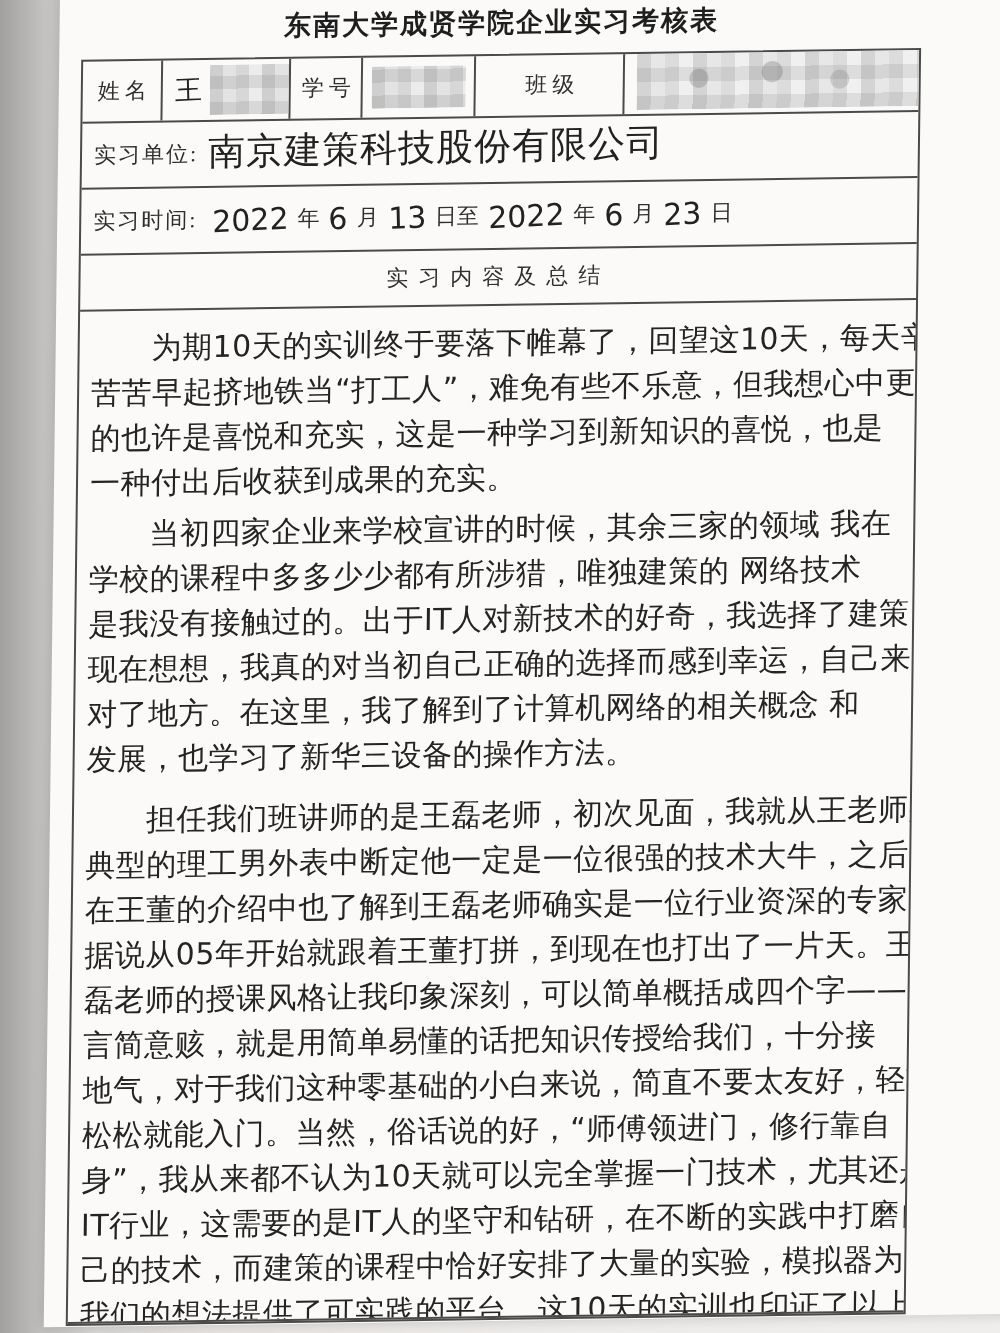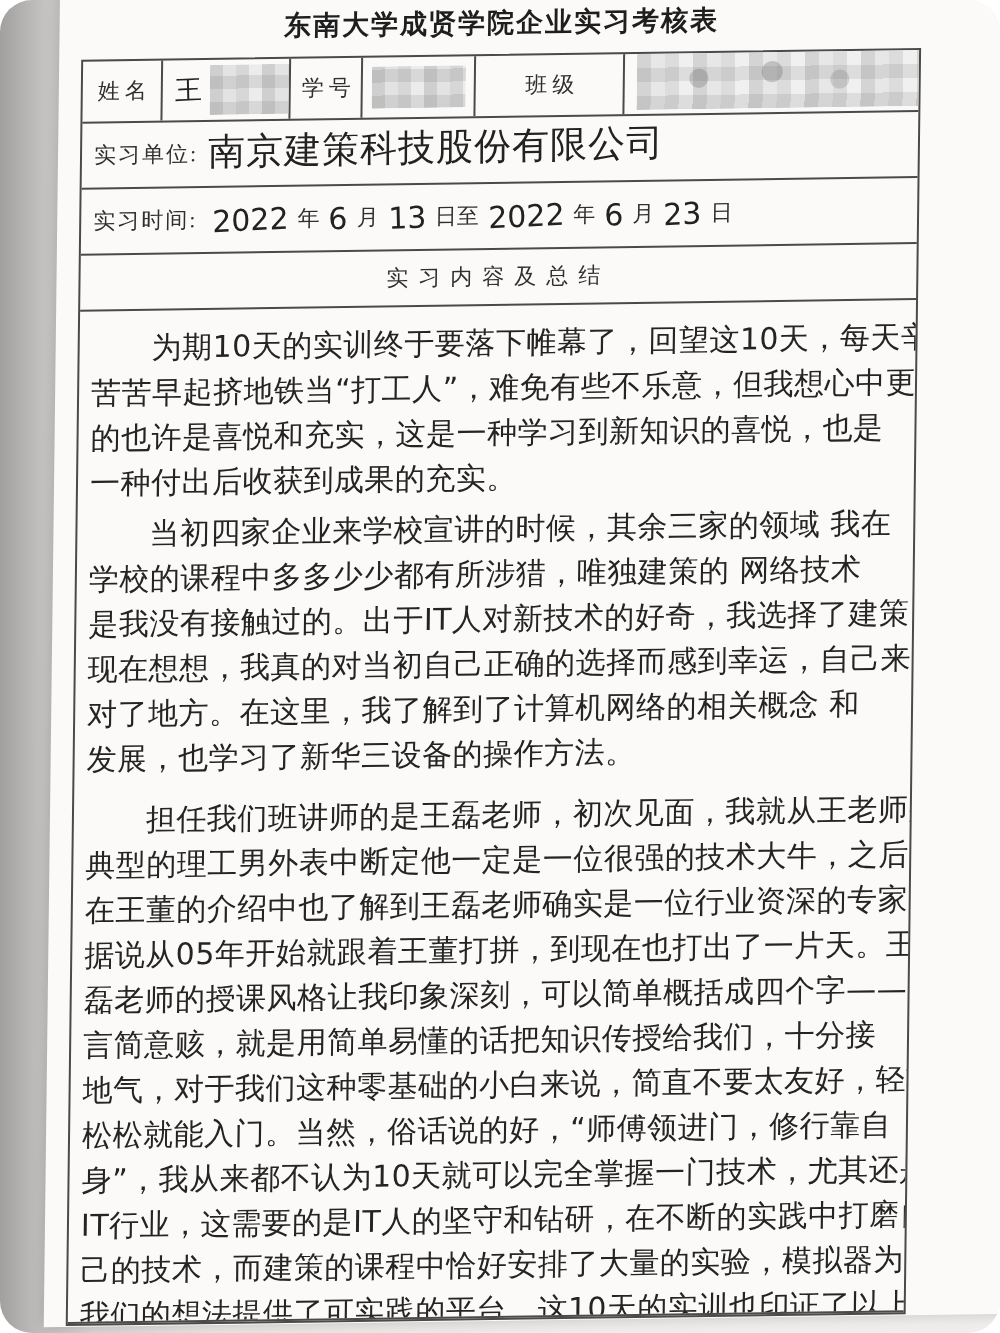--- a/index.html
+++ b/index.html
@@ -4,21 +4,20 @@
 <style>
   html,body{margin:0;padding:0;}
   body{
     width:1000px;height:1333px;overflow:hidden;
     font-family:"Liberation Serif", serif;
     background:#efede b;
   }
   .stage{
     position:relative;width:1000px;height:1333px;overflow:hidden;
     background:linear-gradient(to right,#a2a09e 0px,#c3c1bf 42px,#dbd9d7 95px,#e9e6e4 220px,#efedeb 600px,#f0eeec 100%);
-    border-radius:32px;
   }
   .paper{
     position:absolute;left:60px;top:-16px;width:1000px;height:1336px;
     background:#fbfaf8;
     transform:rotate(-0.8deg) skewX(-1.5deg);
     transform-origin:500px 0px;
     box-shadow:0 0 14px rgba(0,0,0,0.18);
   }
   .title{
     margin:20px 0 0 22px;width:840px;text-align:center;

